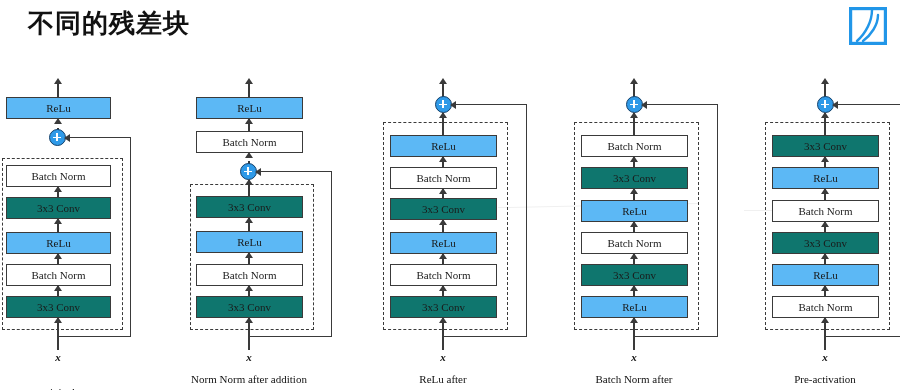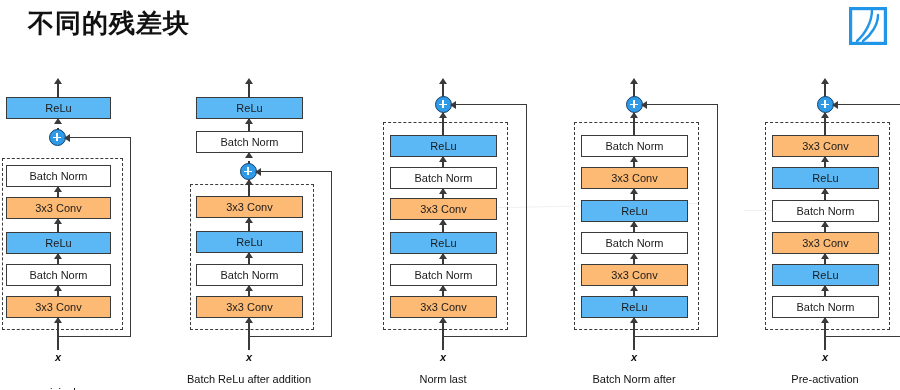--- a/index.html
+++ b/index.html
@@ -1,21 +1,21 @@
 <!DOCTYPE html>
 <html><head>
 <meta charset="utf-8">
 <style>
   html,body{margin:0;padding:0;}
   body{
     width:900px;height:390px;background:#ffffff;
     font-family:"Liberation Sans","DejaVu Sans",sans-serif;
     overflow:hidden;position:relative;
   }
-  #page{position:relative;width:900px;height:390px;}
+  #page{position:relative;width:900px;height:390px;font-family:Liberation Serif, serif;}
 
   
   .title{
     position:absolute;left:28px;top:6px;
     font-size:26px;font-weight:bold;color:#111;
     letter-spacing:1px;white-space:nowrap;
   }
   .logo{
     position:absolute;left:849px;top:7px;width:38px;height:38px;
   }
@@ -28,21 +28,21 @@
     box-sizing:border-box;
     border:1px solid #3a3a3a;
     height:22px;
     display:flex;align-items:center;justify-content:center;
     font-size:11px;color:#1a1a1a;
     background:#ffffff;
     line-height:1;
     box-shadow:0 0 0 0 rgba(0,0,0,0);
   }
   .node.dark{background:#5cb8f5;}
-  .node.light{background:#fdba74;}
+  .node.light{background:#0f766e;}
   .node.plain{background:#ffffff;}
 
   
   .dashbox{
     position:absolute;
     box-sizing:border-box;
     border:1.6px dashed #3a3a3a;
     background:transparent;
   }
   
@@ -182,21 +182,21 @@
     <div class="arrow-up" style="left:245px;top:179px;"></div>
     <div class="vline" style="left:248px;top:218px;height:13px;"></div>
     <div class="arrow-up" style="left:245px;top:217px;"></div>
     <div class="vline" style="left:248px;top:253px;height:11px;"></div>
     <div class="arrow-up" style="left:245px;top:252px;"></div>
     <div class="vline" style="left:248px;top:286px;height:10px;"></div>
     <div class="arrow-up" style="left:245px;top:285px;"></div>
     <div class="vline" style="left:248px;top:318px;height:32px;"></div>
     <div class="arrow-up" style="left:245px;top:317px;"></div>
     <div class="xlabel" style="left:229px;top:351px;width:40px;">x</div>
-    <div class="caption" style="left:174px;top:373px;width:150px;">Batch ReLu after addition</div>
+    <div class="caption" style="left:174px;top:373px;width:150px;">Norm Norm after addition</div>
   </div>
 
   <div class="col">
     <div class="vline" style="left:442px;top:80px;height:17px;"></div>
     <div class="arrow-up" style="left:439px;top:78px;"></div>
     <div class="plus" style="left:435px;top:96px;"></div>
     <div class="hline" style="left:452px;top:104px;width:75px;"></div>
     <div class="arrow-left" style="left:450px;top:101px;"></div>
     <div class="skip" style="left:450px;top:104px;width:77px;height:233px;border-top:none;border-left:none;border-bottom:none;border-right-width:1.4px;"></div>
     <div class="vline" style="left:526px;top:104px;height:233px;width:1.4px;"></div>
@@ -217,21 +217,21 @@
     <div class="arrow-up" style="left:439px;top:188px;"></div>
     <div class="vline" style="left:442px;top:220px;height:12px;"></div>
     <div class="arrow-up" style="left:439px;top:219px;"></div>
     <div class="vline" style="left:442px;top:254px;height:10px;"></div>
     <div class="arrow-up" style="left:439px;top:253px;"></div>
     <div class="vline" style="left:442px;top:286px;height:10px;"></div>
     <div class="arrow-up" style="left:439px;top:285px;"></div>
     <div class="vline" style="left:442px;top:318px;height:32px;"></div>
     <div class="arrow-up" style="left:439px;top:317px;"></div>
     <div class="xlabel" style="left:423px;top:351px;width:40px;">x</div>
-    <div class="caption" style="left:393px;top:373px;width:100px;">Norm last</div>
+    <div class="caption" style="left:393px;top:373px;width:100px;">ReLu after</div>
   </div>
 
   <div class="col">
     <div class="vline" style="left:633px;top:80px;height:17px;"></div>
     <div class="arrow-up" style="left:630px;top:78px;"></div>
     <div class="plus" style="left:626px;top:96px;"></div>
     <div class="hline" style="left:643px;top:104px;width:75px;"></div>
     <div class="arrow-left" style="left:641px;top:101px;"></div>
     <div class="vline" style="left:717px;top:104px;height:233px;width:1.4px;"></div>
     <div class="hline" style="left:633px;top:336px;width:85px;"></div>

